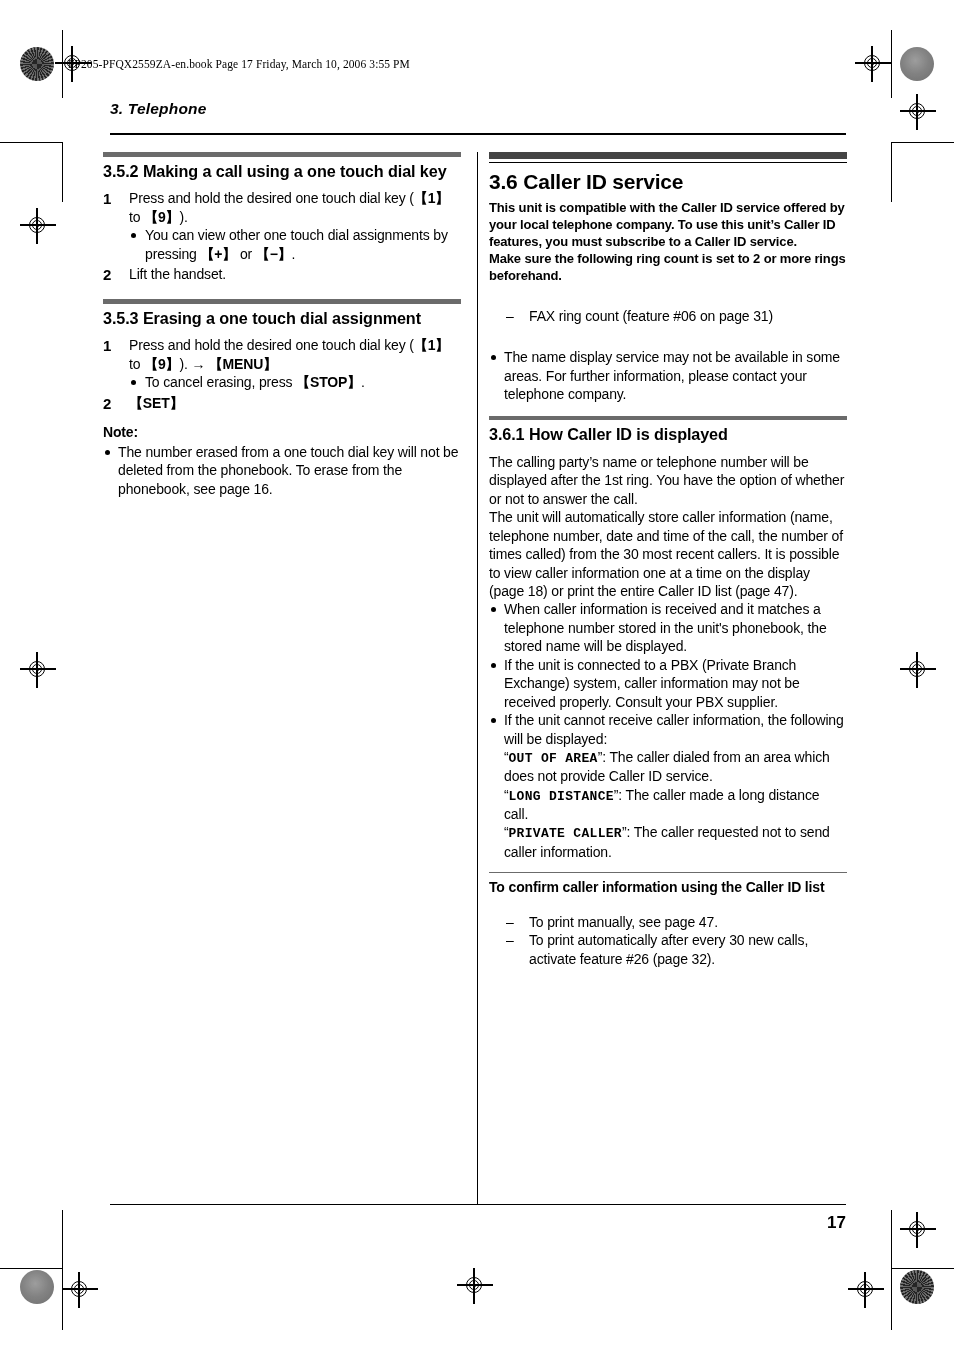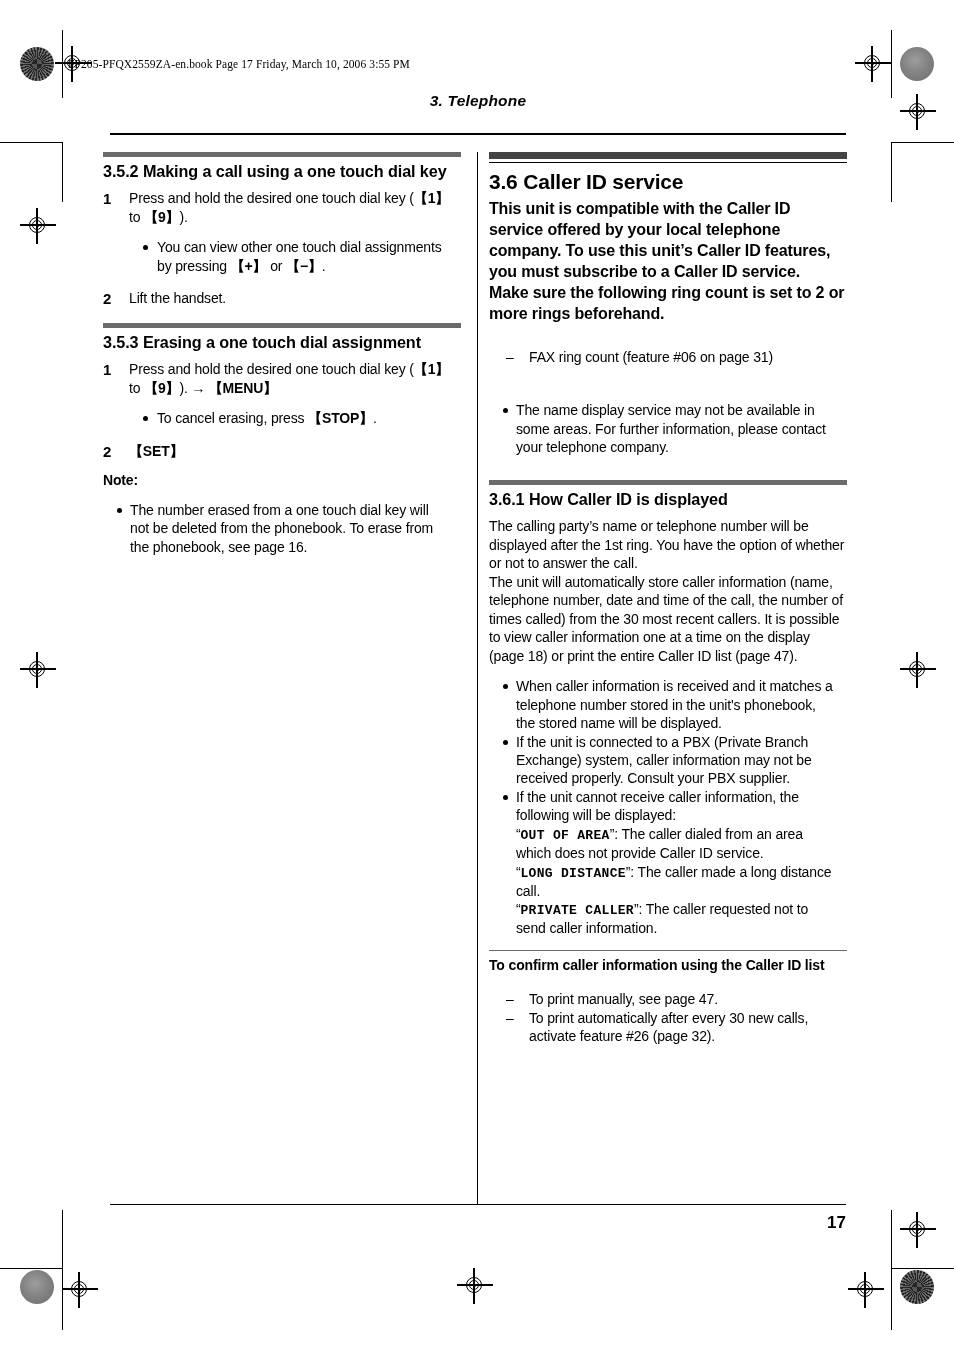--- a/index.html
+++ b/index.html
@@ -89,23 +89,23 @@
     font-family: "Liberation Serif", serif;
     font-size: 11.5px;
     letter-spacing: 0.1px;
     white-space: nowrap;
     color: #000;
   }
 
   .running-head {
     position: absolute;
     left: 110px;
-    top: 92px;
+    top: 100px;
     width: 736px;
-    text-align: center;
+    text-align: left;
     font-size: 15.5px;
     font-weight: bold;
     font-style: italic;
     letter-spacing: 0.2px;
   }
   .head-rule {
     position: absolute;
     left: 110px;
     top: 133px;
     width: 736px;
@@ -178,21 +178,21 @@
     letter-spacing: -0.1px;
   }
   h1.sec-major {
     font-size: 21px;
     font-weight: bold;
     line-height: 1.2;
     margin: 0 0 5px 0;
     letter-spacing: -0.2px;
   }
   p.lead {
-    font-size: 16px;
+    font-size: 13px;
     font-weight: bold;
     line-height: 1.31;
     margin: 0;
     letter-spacing: -0.15px;
   }
   p.body {
     font-size: 14px;
     line-height: 1.32;
     margin: 0;
     letter-spacing: -0.15px;
@@ -214,21 +214,21 @@
   }
   .step-num {
     flex: 0 0 26px;
     font-weight: bold;
     font-size: 15px;
   }
   .step-body { flex: 1 1 auto; }
 
   ul.bullets {
     list-style: none;
-    margin: 12px;
+    margin: 0;
     padding: 0;
   }
   ul.bullets > li {
     position: relative;
     padding-left: 15px;
     font-size: 14px;
     line-height: 1.32;
     margin-bottom: 0;
     letter-spacing: -0.15px;
   }

